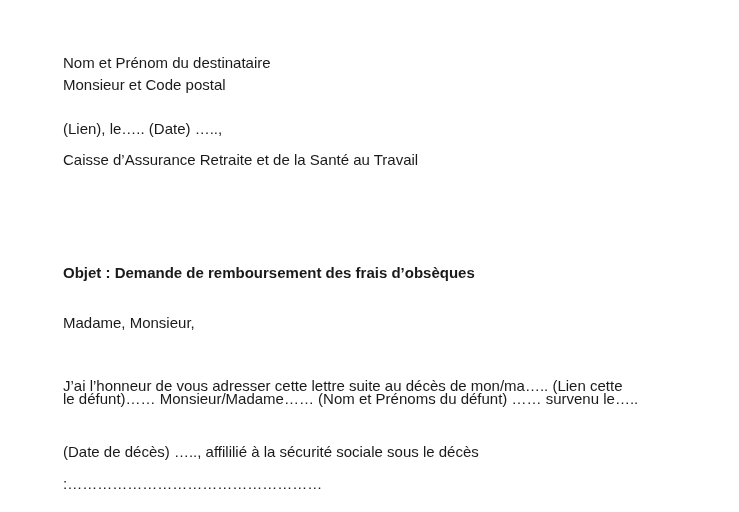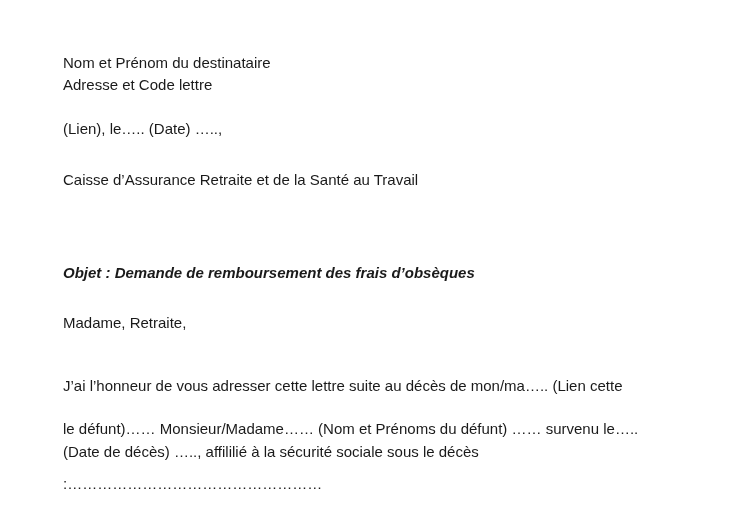--- a/index.html
+++ b/index.html
@@ -1,27 +1,27 @@
 <!DOCTYPE html>
 <html><head>
 <meta charset="utf-8">
 <style>
   html, body { margin: 0; padding: 0; background: #ffffff; }
   body { width: 739px; height: 512px; overflow: hidden; position: relative;
          font-family: "Liberation Sans", "DejaVu Sans", sans-serif; color: #1a1a1a; font-size: 15px; }
   .line { position: absolute; left: 63px; white-space: nowrap; line-height: 20px; }
-  .bold { font-weight: bold; font-style: italic; }
+  .bold { font-weight: bold; }
 </style>
 </head>
 <body>
 
 <div>
   <div class="line" style="top:53px">Nom et Prénom du destinataire</div>
-  <div class="line" style="top:75px">Adresse et Code lettre</div>
+  <div class="line" style="top:75px">Monsieur et Code postal</div>
   <div class="line" style="top:119px">(Lien), le….. (Date) …..,</div>
-  <div class="line" style="top:170px">Caisse d’Assurance Retraite et de la Santé au Travail</div>
+  <div class="line" style="top:150px">Caisse d’Assurance Retraite et de la Santé au Travail</div>
   <div class="line bold" style="top:263px">Objet : Demande de remboursement des frais d’obsèques</div>
-  <div class="line" style="top:313px">Madame, Retraite,</div>
+  <div class="line" style="top:313px">Madame, Monsieur,</div>
   <div class="line" style="top:376px">J’ai l’honneur de vous adresser cette lettre suite au décès de mon/ma….. (Lien cette</div>
-  <div class="line" style="top:419px">le défunt)…… Monsieur/Madame…… (Nom et Prénoms du défunt) …… survenu le…..</div>
+  <div class="line" style="top:389px">le défunt)…… Monsieur/Madame…… (Nom et Prénoms du défunt) …… survenu le…..</div>
   <div class="line" style="top:442px">(Date de décès) ….., affililié à la sécurité sociale sous le décès</div>
   <div class="line" style="top:474px">:……………………………………………</div>
 </div>
 
 </body></html>

